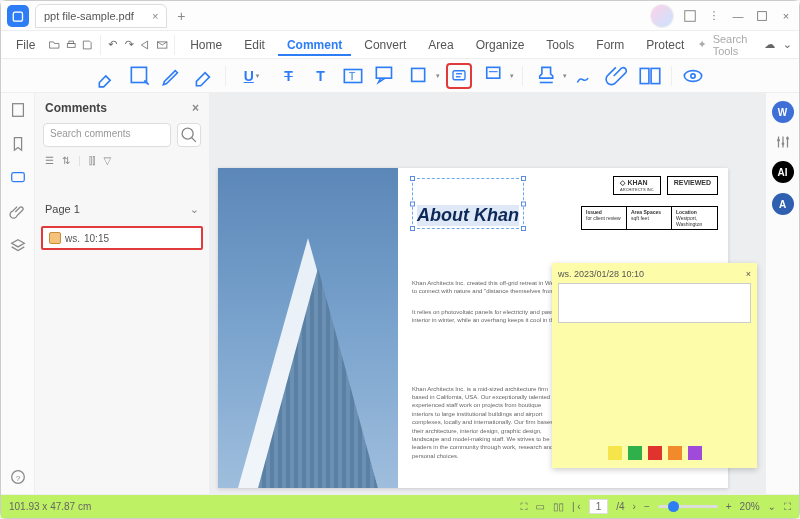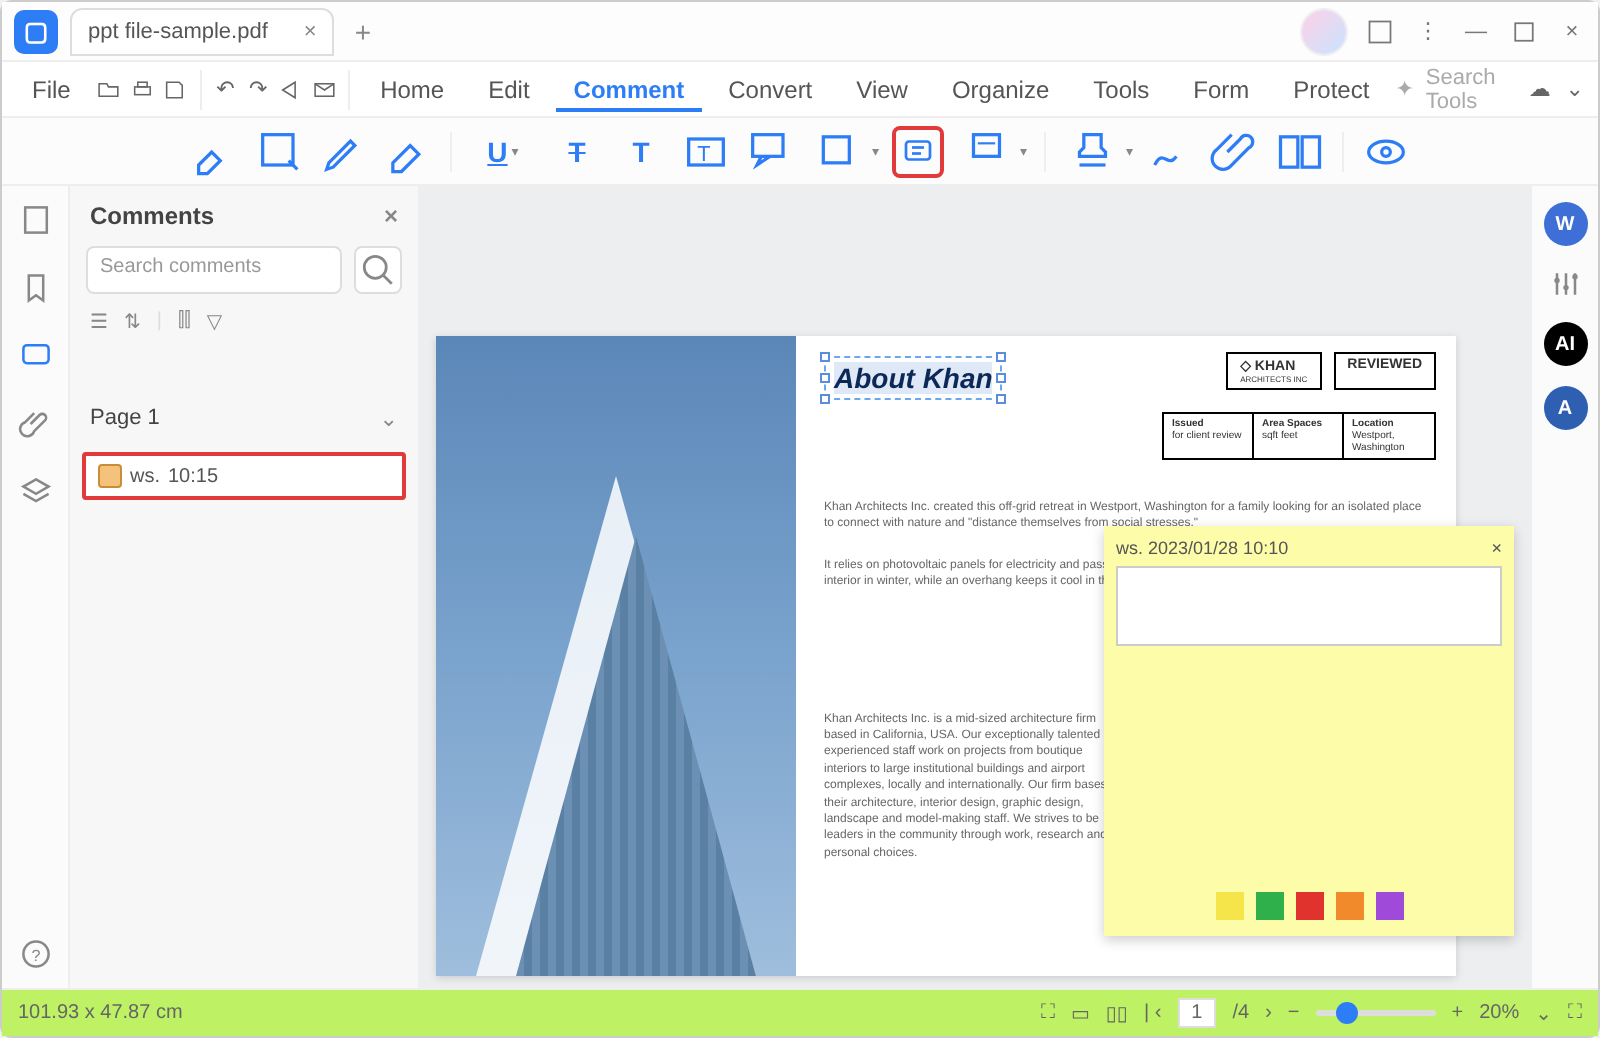--- a/index.html
+++ b/index.html
@@ -42,21 +42,21 @@
 .comment-meta { display: flex; align-items: center; gap: 4px; font-size: 10px; color: #555; }
 .note-icon-sm { width:12px;height:12px; background:#f4c27a;border:1px solid #c98d3a; border-radius:2px; }
 .comment-input { margin-top: 4px; background: #eee; color: #aaa; font-size: 10px; padding: 4px; border-radius: 2px; }
 .canvas { flex: 1; background: #eceef0; position: relative; overflow: hidden; }
 .page { position: absolute; left: 8px; top: 75px; width: 510px; height: 320px; background: #fff; box-shadow: 0 1px 4px rgba(0,0,0,.15); display:flex; }
 .photo { width: 180px; height: 100%; background: linear-gradient(180deg,#5b87b8 0%, #7aa3cd 50%, #9fbedd 100%); position: relative; overflow: hidden; }
 .tri { position:absolute; bottom:0; left:20px; width:0;height:0; border-left:70px solid transparent; border-right:70px solid transparent; border-bottom:250px solid rgba(255,255,255,.85); }
 .tri2 { position:absolute; bottom:0; left:40px; width:120px; height:220px; background: repeating-linear-gradient(90deg,#6b90b4 0 4px,#5a80a4 4px 8px); clip-path: polygon(50% 0,100% 100%,0 100%); }
 .doc-body { flex:1; padding: 10px 14px; position:relative; }
 .heading-box { border:1px dashed #6aa7f0; display:inline-block; padding:2px 4px; position:relative; }
-.heading-box .h { font-size:14px; font-weight:800; color:#0c2856; font-style:italic; background:#dfe8f6; display:inline-block; }
+.heading-box .h { font-size:18px; font-weight:800; color:#0c2856; font-style:italic; background:#dfe8f6; display:inline-block;margin-top:24px; }
 .handle { position:absolute; width:5px;height:5px; background:#fff; border:1px solid #5a8dde; }
 .h-tl{top:-3px;left:-3px}.h-tr{top:-3px;right:-3px}.h-bl{bottom:-3px;left:-3px}.h-br{bottom:-3px;right:-3px}
 .h-ml{top:50%;left:-3px;transform:translateY(-50%)}.h-mr{top:50%;right:-3px;transform:translateY(-50%)}
 .brand-row { position:absolute; top:8px; right:10px; display:flex; gap:6px; }
 .brand-box { border:1px solid #000; padding:2px 6px; font-size:7px; font-weight:700; }
 .info-row { position:absolute; top:38px; right:10px; display:flex; gap:0; border:1px solid #000; }
 .info-cell { border-right:1px solid #000; padding:2px 4px; font-size:5px; width:45px; }
 .info-cell:last-child{border-right:none}
 .para { font-size:6px; color:#666; line-height:1.4; margin-top:12px; max-width:300px; }
 .para.col { max-width:150px; margin-top:60px; }
@@ -135,21 +135,21 @@
         <svg viewBox="0 0 16 16">
           <rect x="2" y="4" width="12" height="8" fill="none" stroke="currentColor"></rect>
           <path d="M2 4l6 4 6-4" fill="none" stroke="currentColor"></path>
         </svg>
       </span>
     <span class="sep"></span>
     <span class="menu-item">Home</span>
     <span class="menu-item">Edit</span>
     <span class="menu-item active">Comment</span>
     <span class="menu-item">Convert</span>
-    <span class="menu-item">View</span>
+    <span class="menu-item">Area</span>
     <span class="menu-item">Organize</span>
     <span class="menu-item">Tools</span>
     <span class="menu-item">Form</span>
     <span class="menu-item">Protect</span>
     <div class="search-tools">
       <span>✦</span>
       <span>Search Tools</span>
       <span class="mini-icon">☁</span>
       <span class="mini-icon">⌄</span>
     </div>

